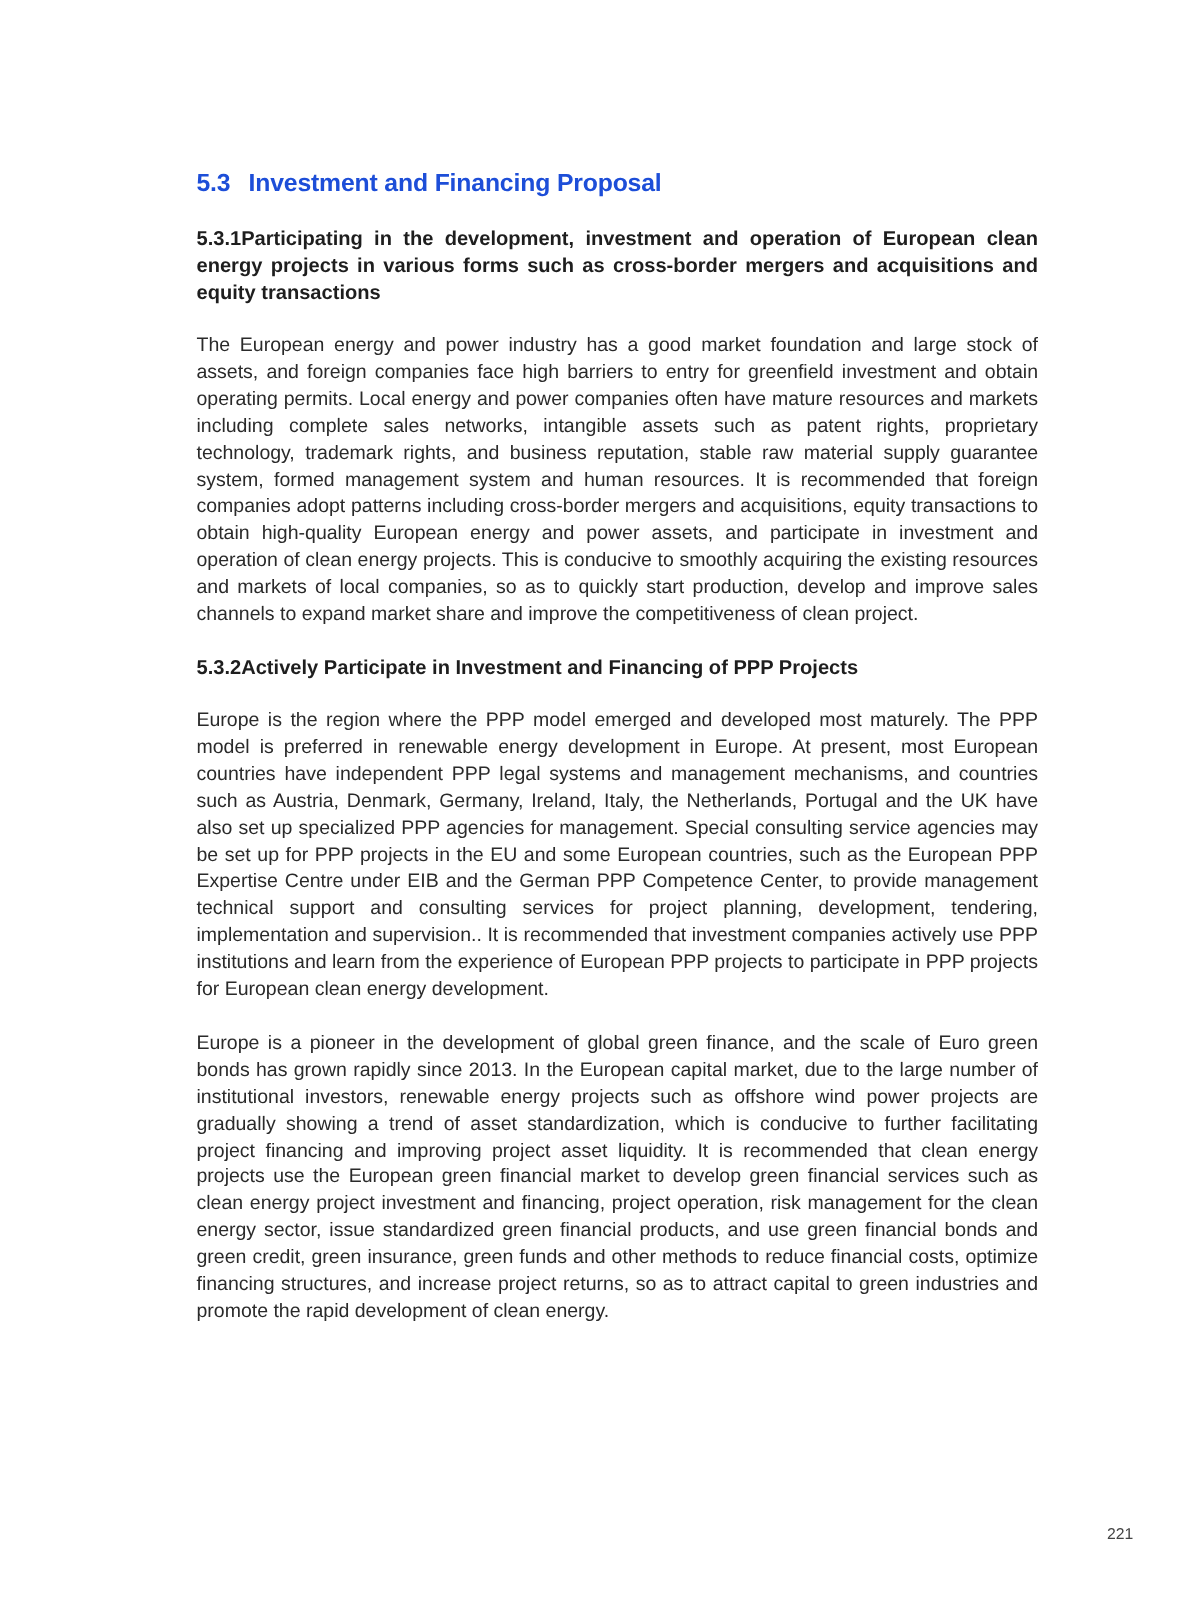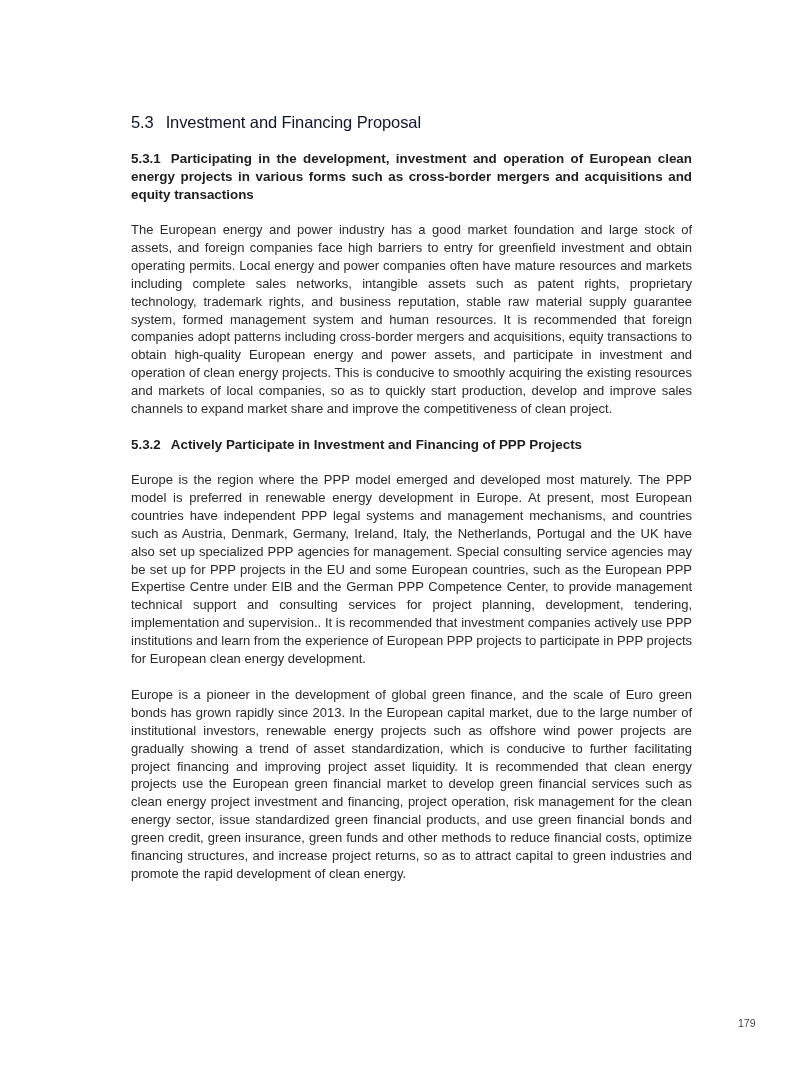--- a/index.html
+++ b/index.html
@@ -1,21 +1,21 @@
 <!DOCTYPE html>
 <html><head>
 <meta charset="utf-8">
 <style>
   html, body { margin: 0; padding: 0; background: #ffffff; }
   body { width: 793px; height: 1077px; position: relative; overflow: hidden;
          font-family: "Liberation Sans", sans-serif; color: #222222; }
   .page { position: absolute; left: 131px; top: 112px; width: 561px; }
-  .h2 { font-size: 16.5px; font-weight: normal; color: #0f172a; margin: 0 0 18px 0; line-height: 20px; letter-spacing: -0.1px; }
+  .h2 { font-size: 16.5px; font-weight: bold; color: #1d4ed8; margin: 0 0 18px 0; line-height: 20px; letter-spacing: -0.1px; }
   .h3 { font-size: 13.4px; font-weight: bold; color: #1e1e1e; margin: 0 0 17px 0; line-height: 18px; text-align: justify; text-align-last: left; }
-  .num { margin-right: 10px; }
+  .num { }
   .h2 .num { margin-right: 12px; }
   .p { font-size: 13px; line-height: 17.9px; margin: 0 0 18px 0; text-align: justify; color: #2a2a2a; }
   .h3.s1 { text-align: justify; }
   .pagenum { position: absolute; left: 738px; top: 1017px; font-size: 10.5px; color: #444; }
 </style>
 </head>
 <body>
 
 <div class="page">
   <h2 class="h2"><span class="num">5.3</span><span>Investment and Financing Proposal</span></h2>
@@ -28,13 +28,13 @@
   <div>
     <h3 class="h3"><span class="num">5.3.2</span><span>Actively Participate in Investment and Financing of PPP Projects</span></h3>
     <p class="p">Europe is the region where the PPP model emerged and developed most maturely. The PPP model is preferred in renewable energy development in Europe. At present, most European countries have independent PPP legal systems and management mechanisms, and countries such as Austria, Denmark, Germany, Ireland, Italy, the Netherlands, Portugal and the UK have also set up specialized PPP agencies for management. Special consulting service agencies may be set up for PPP projects in the EU and some European countries, such as the European PPP Expertise Centre under EIB and the German PPP Competence Center, to provide management technical support and consulting services for project planning, development, tendering, implementation and supervision.. It is recommended that investment companies actively use PPP institutions and learn from the experience of European PPP projects to participate in PPP projects for European clean energy development.</p>
   </div>
 
   <div>
     <p class="p">Europe is a pioneer in the development of global green finance, and the scale of Euro green bonds has grown rapidly since 2013. In the European capital market, due to the large number of institutional investors, renewable energy projects such as offshore wind power projects are gradually showing a trend of asset standardization, which is conducive to further facilitating project financing and improving project asset liquidity. It is recommended that clean energy projects use the European green financial market to develop green financial services such as clean energy project investment and financing, project operation, risk management for the clean energy sector, issue standardized green financial products, and use green financial bonds and green credit, green insurance, green funds and other methods to reduce financial costs, optimize financing structures, and increase project returns, so as to attract capital to green industries and promote the rapid development of clean energy.</p>
   </div>
 </div>
 
-<div class="pagenum">179</div>
+<div class="pagenum">221</div>
 
 </body></html>

